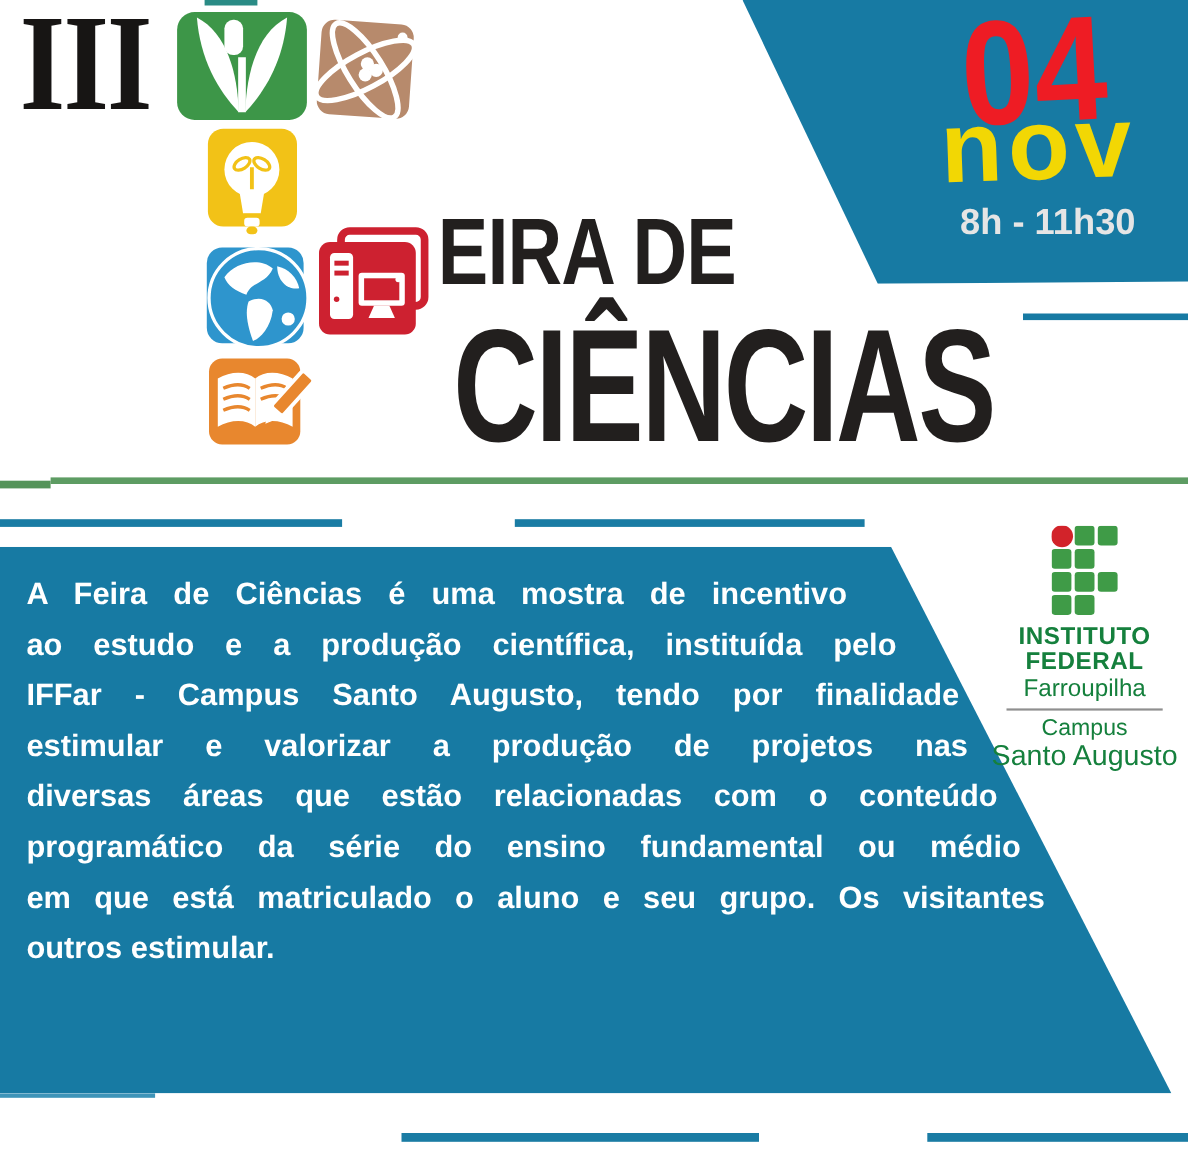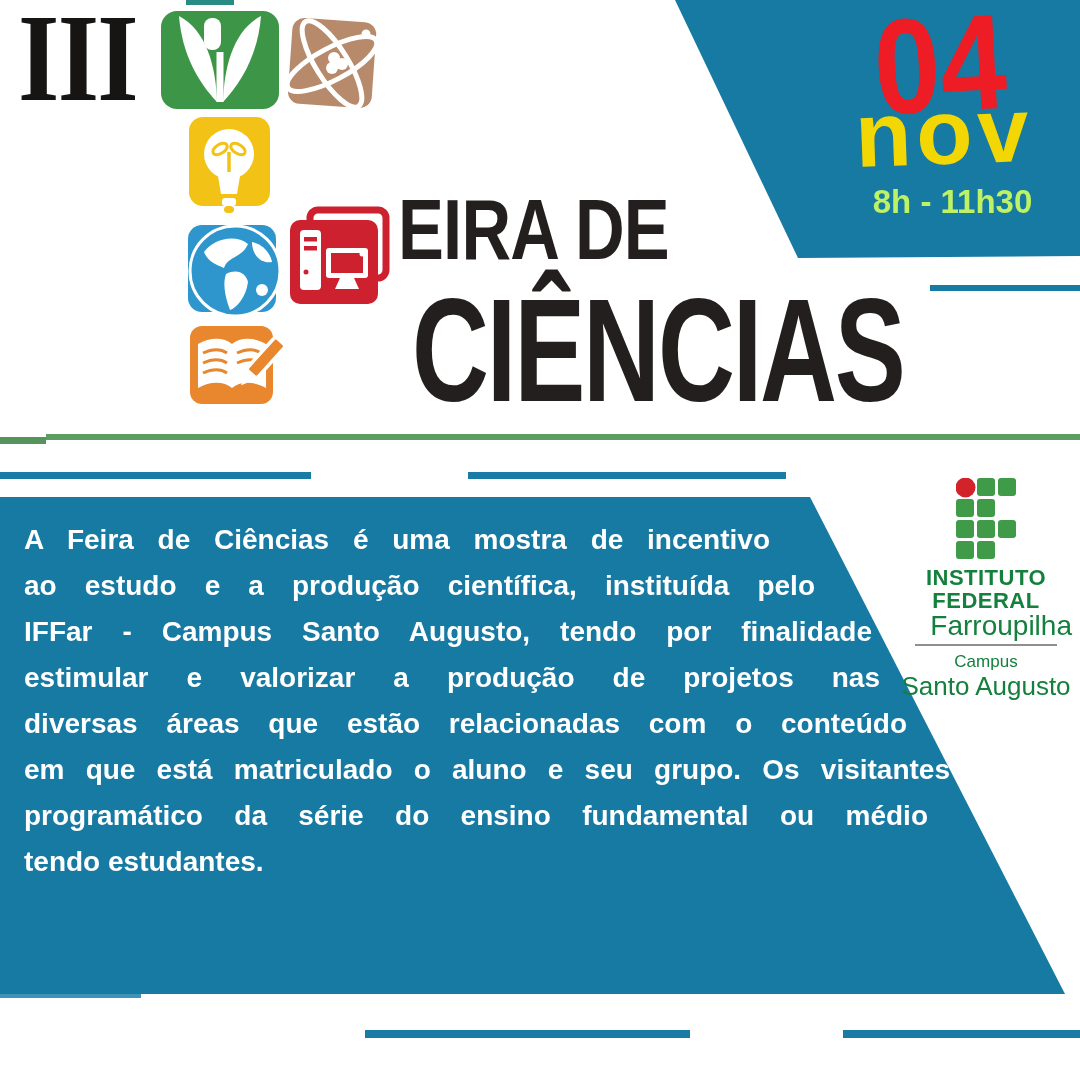--- a/index.html
+++ b/index.html
@@ -22,21 +22,21 @@
   
   .banner{left:0;top:0;width:1080px;height:262px;background:#177aa3;
           clip-path:polygon(675px 0px,1080px 0px,1080px 256px,798px 258px);}
   .day{position:absolute;left:855px;top:-6px;width:170px;text-align:center;
        font-weight:bold;font-size:135px;line-height:1.05;color:#ee1c24;
        transform:rotate(-3deg) scaleX(.88);}
   .month{position:absolute;left:855px;top:86px;width:170px;text-align:center;
          font-weight:bold;font-size:92px;line-height:1;color:#f2d704;
          letter-spacing:5px;transform:rotate(-2deg);}
   .hours{position:absolute;left:845px;top:186px;width:215px;text-align:center;
-         font-weight:bold;font-size:33px;line-height:31px;color:#bef264;}
+         font-weight:bold;font-size:33px;line-height:31px;color:#e5e5e5;}
 
   
   .sliver-top{left:186px;top:0;width:48px;height:5px;background:#2a8b85;}
   .line-under-banner{left:930px;top:285px;width:150px;height:6px;background:#177aa3;}
   .green-a{left:0;top:437px;width:46px;height:7px;background:#55945a;}
   .green-b{left:46px;top:434px;width:1034px;height:6px;background:#5d9c63;}
   .teal-a{left:0;top:472px;width:311px;height:7px;background:#1a7ca4;}
   .teal-b{left:468px;top:472px;width:318px;height:7px;background:#1a7ca4;}
   .nub{left:0;top:994px;width:141px;height:4px;background:#3e94b8;}
   .bot-a{left:365px;top:1030px;width:325px;height:8px;background:#1a7ca4;}
@@ -50,23 +50,23 @@
          color:#ffffff;text-align:justify;text-align-last:justify;overflow:hidden;white-space:nowrap;}
   .dline.w0{width:746px}.dline.w1{width:791px}.dline.w2{width:848px}.dline.w3{width:856px}
   .dline.w4{width:883px}.dline.w5{width:904px}.dline.w6{width:926px}.dline.w7{width:943px}
   .dline.w8{width:969px}
   .dline.last{text-align:left;text-align-last:left;width:auto;}
 
   
   .if-text{left:900px;top:566px;width:172px;text-align:center;color:#15803d;}
   .if-text .b1{font-weight:bold;font-size:22px;line-height:23px;letter-spacing:.5px;}
   .if-text .b2{font-weight:bold;font-size:22px;line-height:23px;letter-spacing:.5px;}
-  .if-text .b3{font-size:28px;line-height:27px;text-align:right;}
+  .if-text .b3{font-size:22px;line-height:27px;}
   .if-rule{border:none;border-top:2px solid #8f8f8f;width:142px;margin:5px auto 4px auto;}
-  .if-text .b4{font-size:17px;line-height:24px;}
+  .if-text .b4{font-size:21px;line-height:24px;}
   .if-text .b5{font-size:26px;line-height:24px;}
 </style>
 </head>
 <body>
 
 <div class="abs sliver-top"></div>
 
 <div class="abs edition">III</div>
 
 <svg class="icon" style="left:160px;top:10px" width="120" height="102" viewBox="0 0 120 102">
@@ -151,23 +151,23 @@
 <div class="abs green-b"></div>
 <div class="abs teal-a"></div>
 <div class="abs teal-b"></div>
 
 <div class="abs desc">
   <div class="dline w0">A Feira de Ciências é uma mostra de incentivo</div>
   <div class="dline w1">ao estudo e a produção científica, instituída pelo</div>
   <div class="dline w2">IFFar - Campus Santo Augusto, tendo por finalidade</div>
   <div class="dline w3">estimular e valorizar a produção de projetos nas</div>
   <div class="dline w4">diversas áreas que estão relacionadas com o conteúdo</div>
+  <div class="dline w5">programático da série do ensino fundamental ou médio</div>
   <div class="dline w6">em que está matriculado o aluno e seu grupo. Os visitantes</div>
-  <div class="dline w5">programático da série do ensino fundamental ou médio</div>
-  <div class="dline last">tendo estudantes.</div>
+  <div class="dline last">outros estimular.</div>
 </div>
 <div class="abs nub"></div>
 <div class="abs bot-a"></div>
 <div class="abs bot-b"></div>
 
 <svg class="icon" style="left:956px;top:478px" width="62" height="84" viewBox="0 0 62 84">
   <circle cx="9.5" cy="9.5" r="10" fill="#d2232a"></circle>
   <rect x="21" y="0" width="18" height="18" rx="3" fill="#3f9b47"></rect>
   <rect x="42" y="0" width="18" height="18" rx="3" fill="#3f9b47"></rect>
   <rect x="0" y="21" width="18" height="18" rx="3" fill="#3f9b47"></rect>

